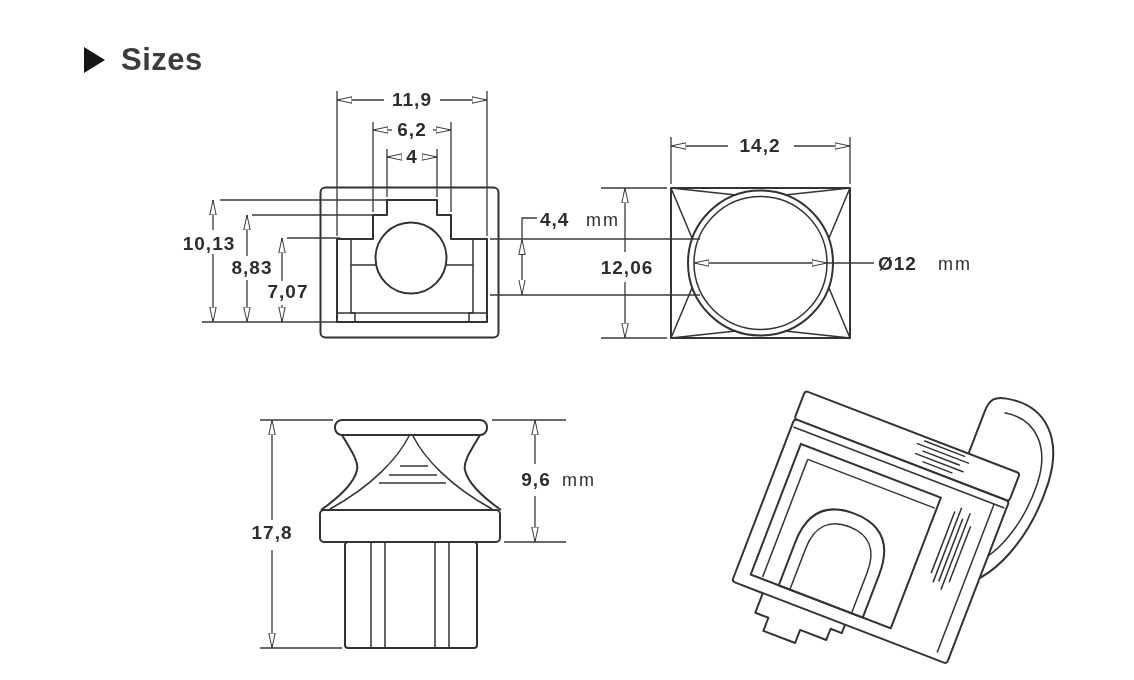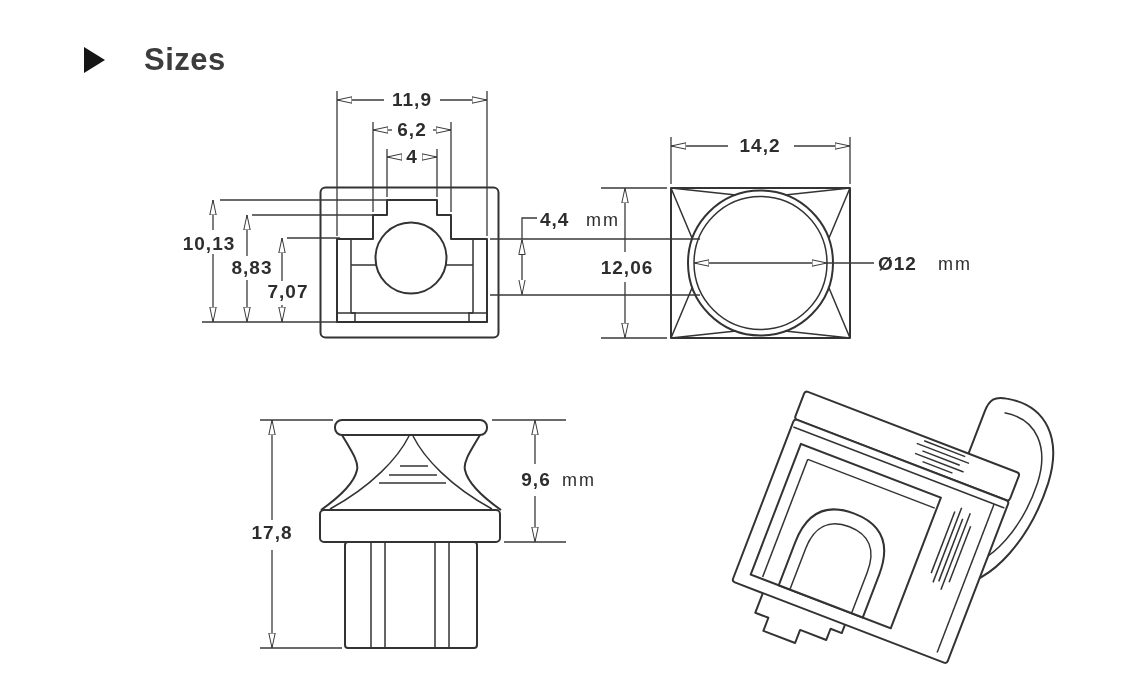--- a/index.html
+++ b/index.html
@@ -1,21 +1,21 @@
 <!DOCTYPE html>
 <html><head>
 <meta charset="utf-8">
 <style>
   html,body{margin:0;padding:0;background:#ffffff;}
   #stage{position:relative;width:1134px;height:680px;background:#ffffff;overflow:hidden;
          font-family:"Liberation Sans",sans-serif;}
   #header{position:absolute;left:84px;top:42px;display:flex;align-items:center;gap:16px;}
   #bullet{width:0;height:0;border-left:21px solid #161616;border-top:13px solid transparent;
           border-bottom:13px solid transparent;}
-  #title{font-size:31px;font-weight:700;color:#3c3c3c;letter-spacing:0.5px;margin-left:23px;}
+  #title{font-size:31px;font-weight:700;color:#3c3c3c;letter-spacing:0.5px;}
   svg{position:absolute;left:0;top:0;}
   .outline{stroke:#333;stroke-width:2;fill:#fff;stroke-linejoin:round;}
   .shape{stroke:#333;stroke-width:2;fill:none;stroke-linejoin:round;}
   .detail{stroke:#333;stroke-width:1.5;fill:none;}
   .whitefill{stroke:#333;stroke-width:2;fill:#fff;stroke-linejoin:round;}
   .ext,.dim{stroke:#3a3a3a;stroke-width:1.3;fill:none;}
   .dimtxt{font-family:"Liberation Sans",sans-serif;font-size:19px;font-weight:700;
           fill:#2d2d2d;letter-spacing:1px;}
   .unit{font-family:"Liberation Sans",sans-serif;font-size:18px;font-weight:400;
         fill:#2d2d2d;letter-spacing:2px;}

